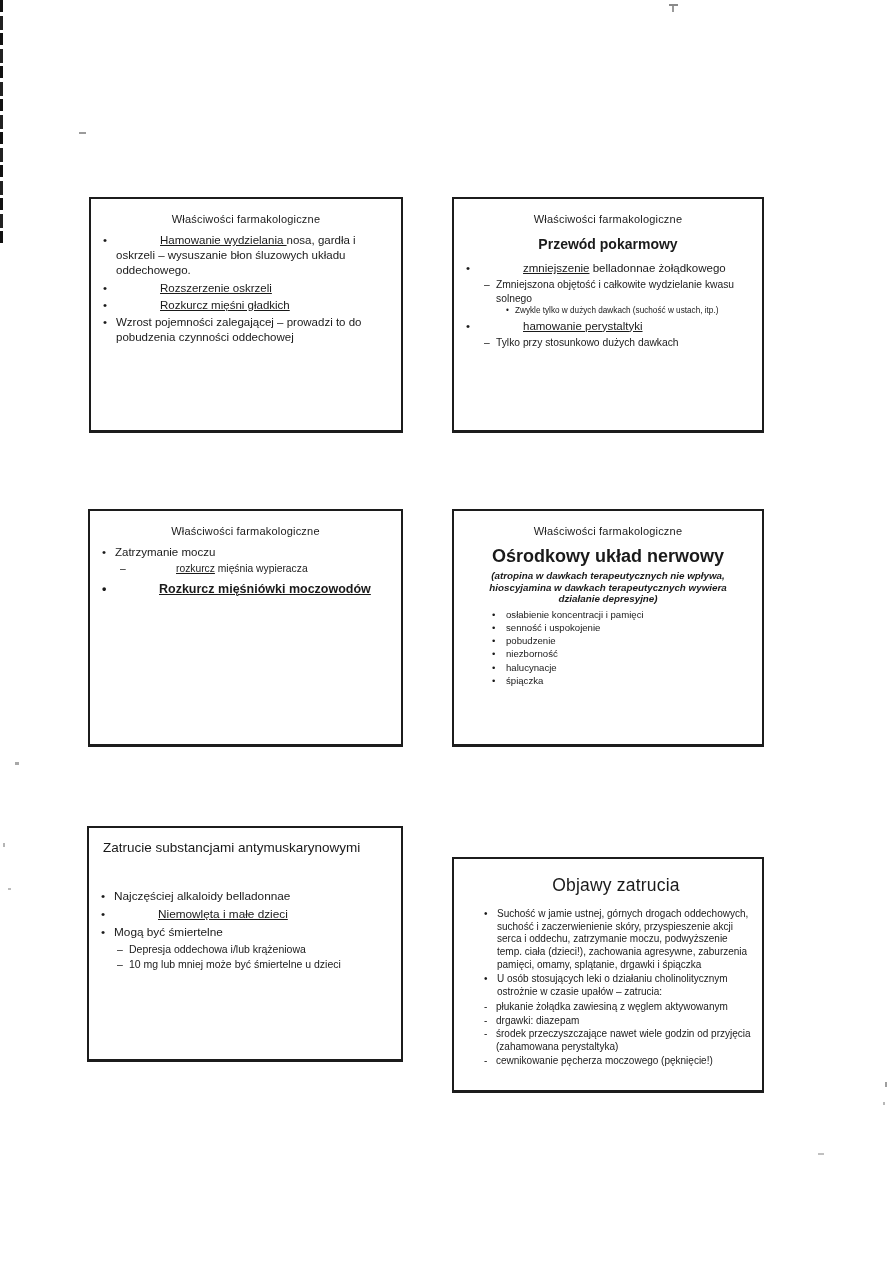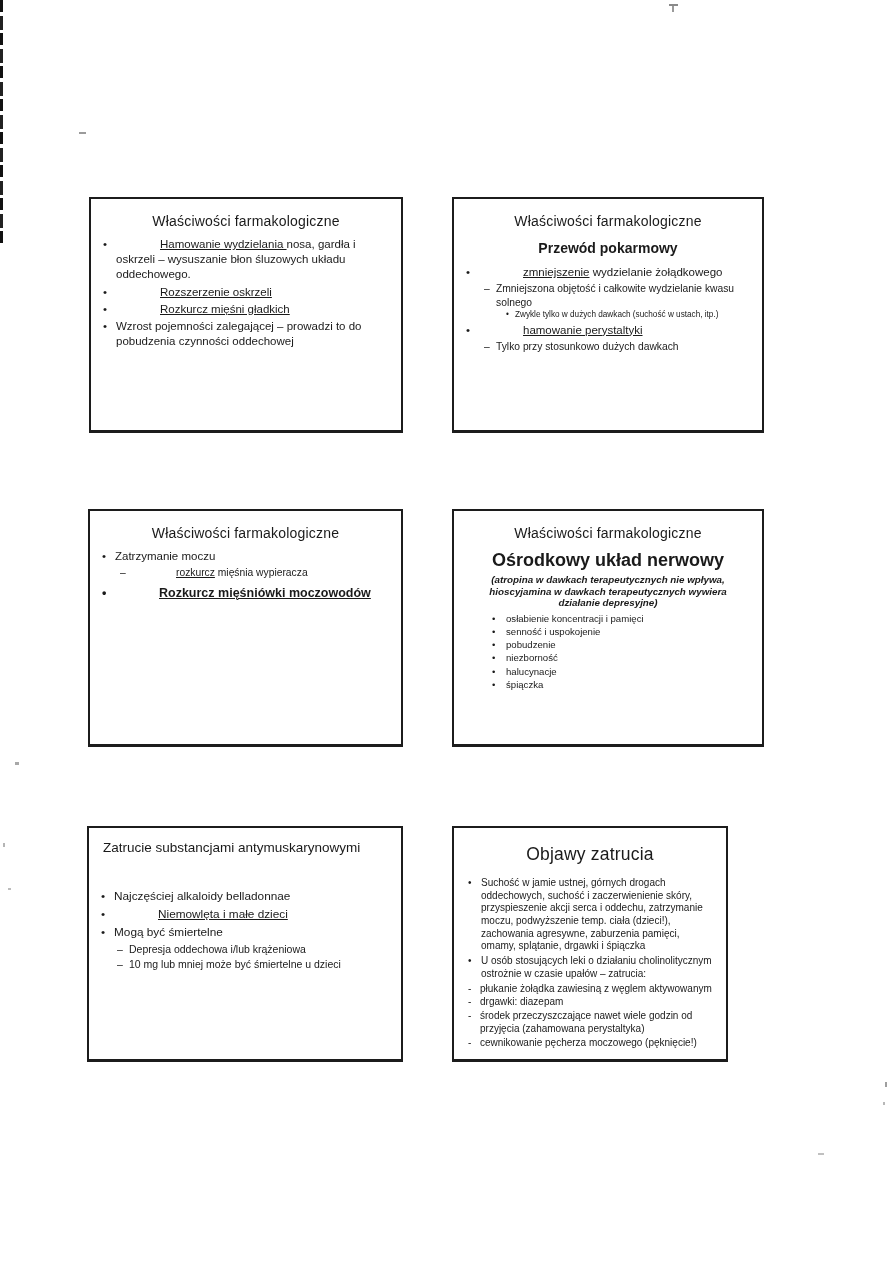--- a/index.html
+++ b/index.html
@@ -17,26 +17,26 @@
     background:#fff;
     border:2px solid #1c1c1c;
     border-bottom-width:3px;
     box-sizing:border-box;
   }
   .s1{left:89px;top:197px;width:314px;height:236px;}
   .s2{left:452px;top:197px;width:312px;height:236px;}
   .s3{left:88px;top:509px;width:315px;height:238px;}
   .s4{left:452px;top:509px;width:312px;height:238px;}
   .s5{left:87px;top:826px;width:316px;height:236px;}
-  .s6{left:452px;top:826px;width:276px;height:236px;}
+  .s6{left:452px;top:857px;width:312px;height:236px;padding-left:16px;}
 
   
   .stitle{
     margin:14px 10px 0 10px;
-    font-size:14px;font-weight:normal;
+    font-size:11px;font-weight:normal;
     text-align:center;letter-spacing:.2px;
   }
   .ssub{
     margin:11px 10px 0 10px;
     font-size:14px;font-weight:bold;text-align:center;
   }
   .stitle-left{
     margin:12px 12px 0 14px;
     font-size:13.5px;font-weight:normal;text-align:left;
   }
@@ -142,21 +142,21 @@
         </div>
       </div>
   </section>
 
   <section class="slide s2">
     <h2 class="stitle">Właściwości farmakologiczne</h2>
     <h3 class="ssub">Przewód pokarmowy</h3>
     <div class="bullets">
         <div class="bullet lvl1">
           <span class="marker">•</span>
-          <span class="btext"><span class="u">zmniejszenie</span><span> wydzielanie żołądkowego</span></span>
+          <span class="btext"><span class="u">zmniejszenie</span><span> belladonnae żołądkowego</span></span>
         </div>
         <div class="bullet lvl2">
           <span class="marker">–</span>
           <span class="btext"><span>Zmniejszona objętość i całkowite wydzielanie kwasu solnego</span></span>
         </div>
         <div class="bullet lvl3">
           <span class="marker">•</span>
           <span class="btext"><span>Zwykle tylko w dużych dawkach (suchość w ustach, itp.)</span></span>
         </div>
         <div class="bullet lvl1">

